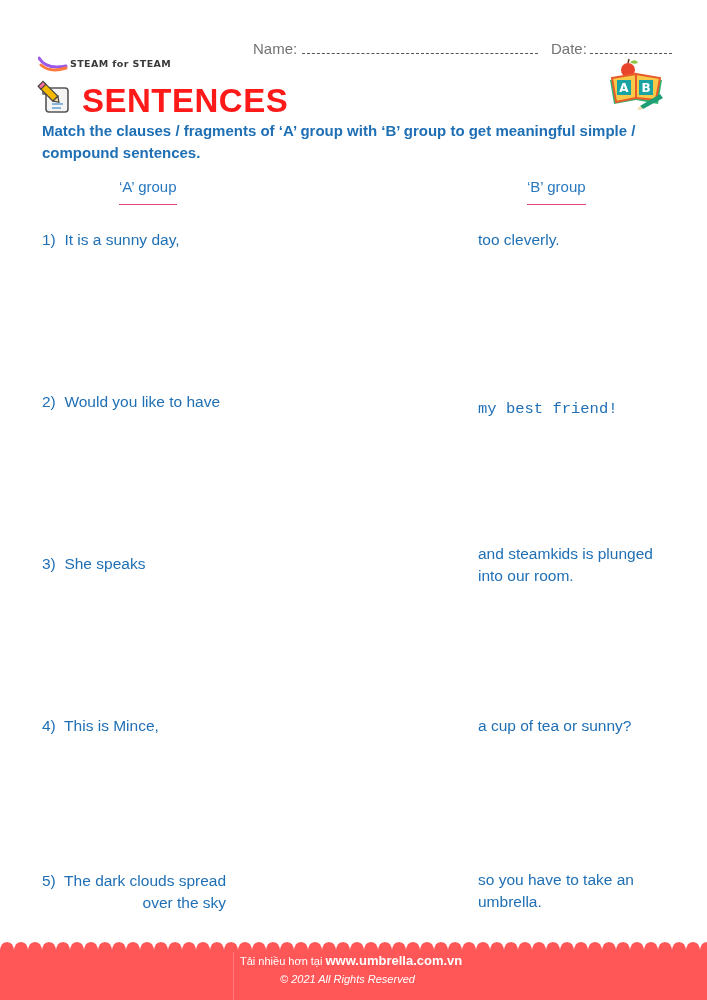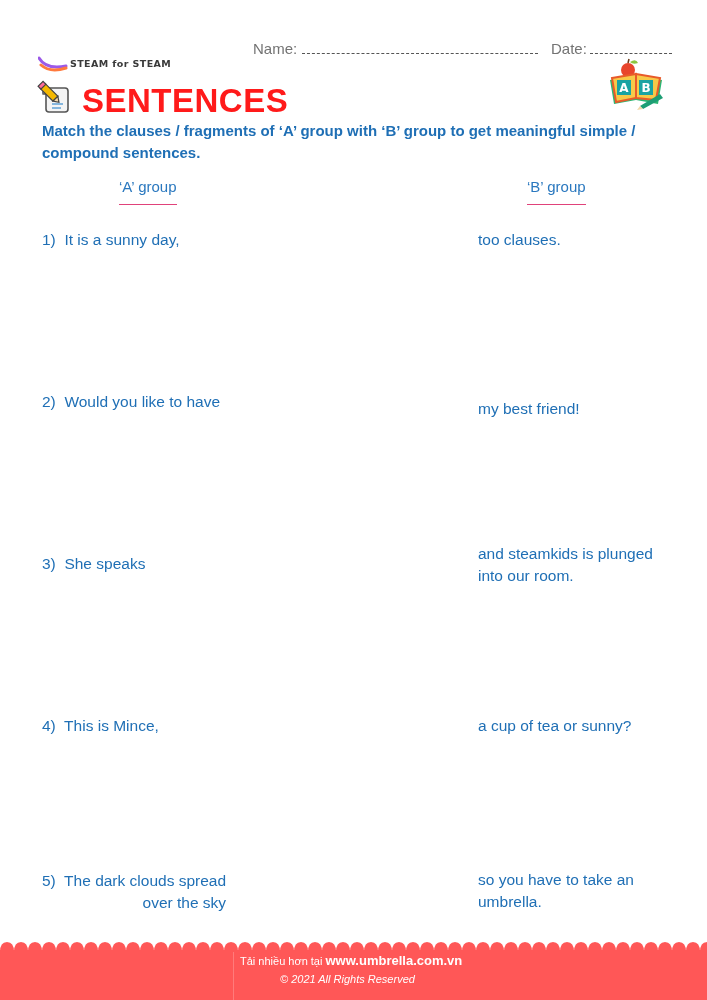--- a/index.html
+++ b/index.html
@@ -127,22 +127,22 @@
 <div class="abs group-head" style="left:119px; top:177px;">‘A’ group</div>
 <div class="abs group-head" style="left:527px; top:177px;">‘B’ group</div>
 
 <div class="abs item" style="left:42px; top:229px;">1)  It is a sunny day,</div>
 <div class="abs item" style="left:42px; top:391px;">2)  Would you like to have</div>
 <div class="abs item" style="left:42px; top:553px;">3)  She speaks</div>
 <div class="abs item" style="left:42px; top:715px;">4)  This is Mince,</div>
 <div class="abs item" style="left:42px; top:870px;text-align:right;">5)  The dark clouds spread
      over the sky</div>
 
-<div class="abs item" style="left:478px; top:229px;">too clauses.</div>
-<div class="abs item" style="left:478px; top:398px;">my best friend!</div>
+<div class="abs item" style="left:478px; top:229px;">too cleverly.</div>
+<div class="abs item" style="left:478px; top:398px;font-family:Liberation Mono, monospace;">my best friend!</div>
 <div class="abs item" style="left:478px; top:543px;">and steamkids is plunged
 into our room.</div>
 <div class="abs item" style="left:478px; top:715px;">a cup of tea or sunny?</div>
 <div class="abs item" style="left:478px; top:869px;">so you have to take an
 umbrella.</div>
 
 <svg class="abs scallops" viewBox="0 0 707 12" preserveAspectRatio="none">
   <defs>
     <pattern id="sc" width="14" height="12" patternUnits="userSpaceOnUse">
       <rect x="0" y="10" width="14" height="2" fill="#ff5757"></rect>

